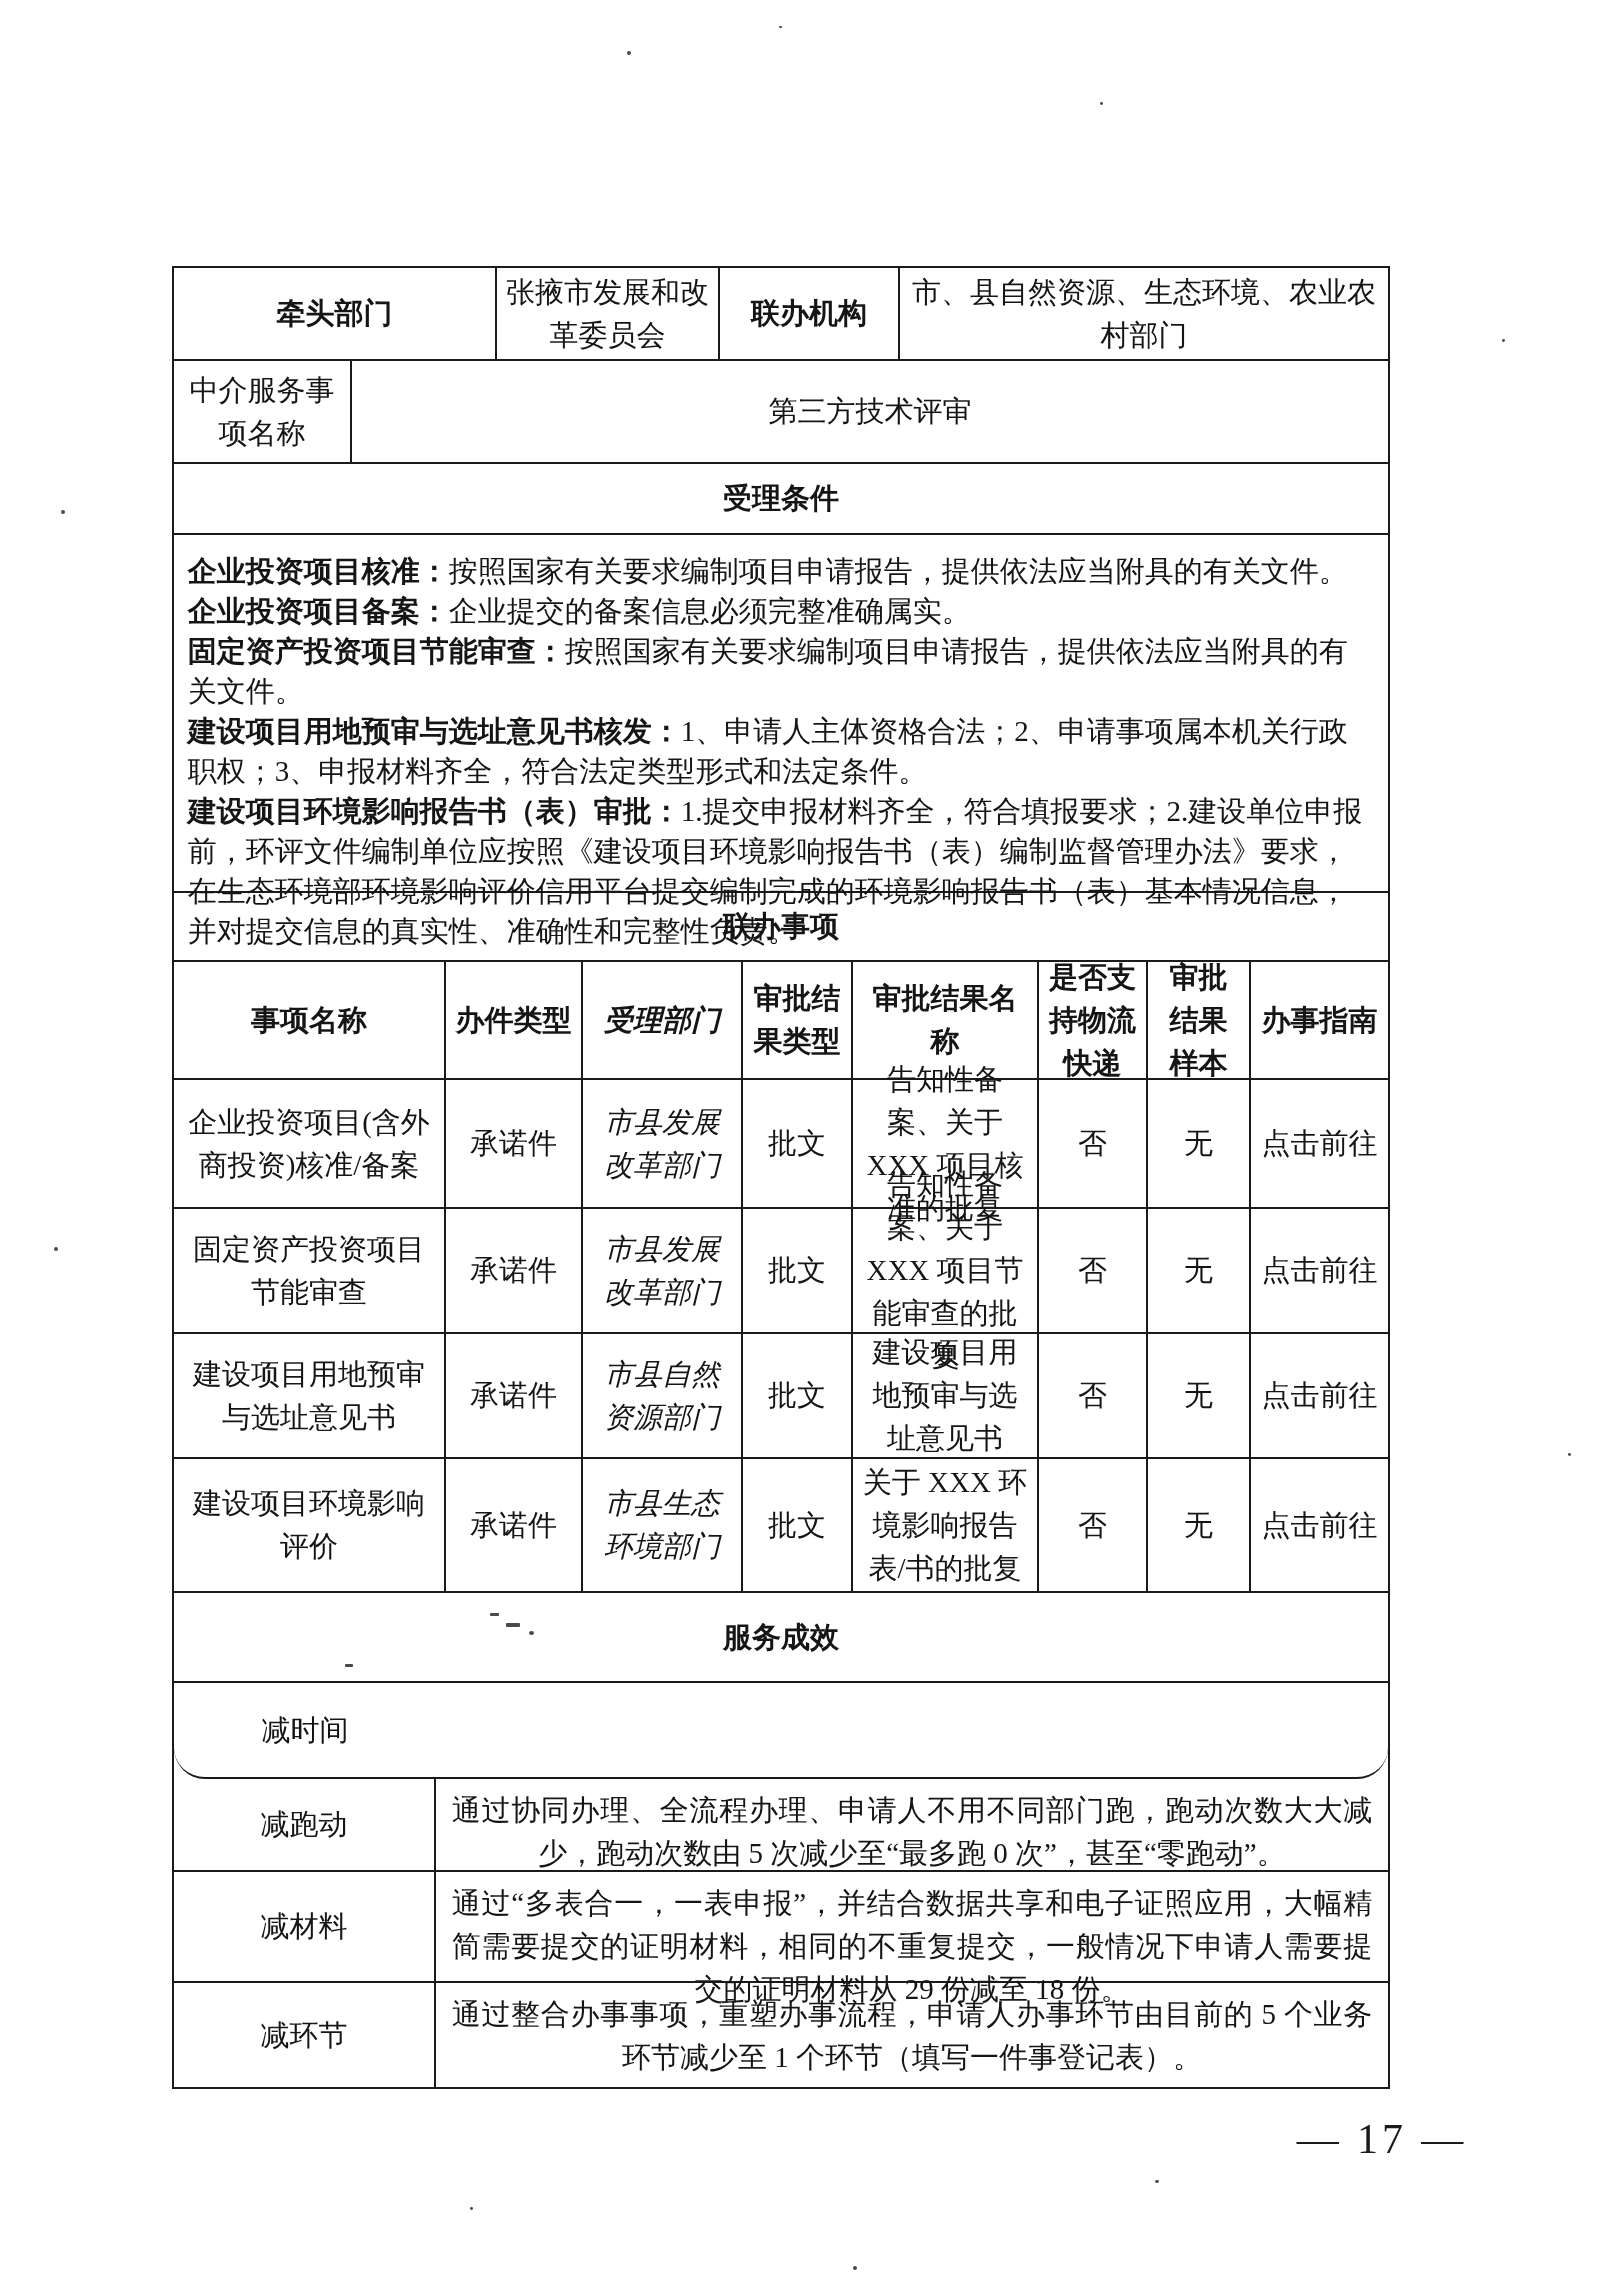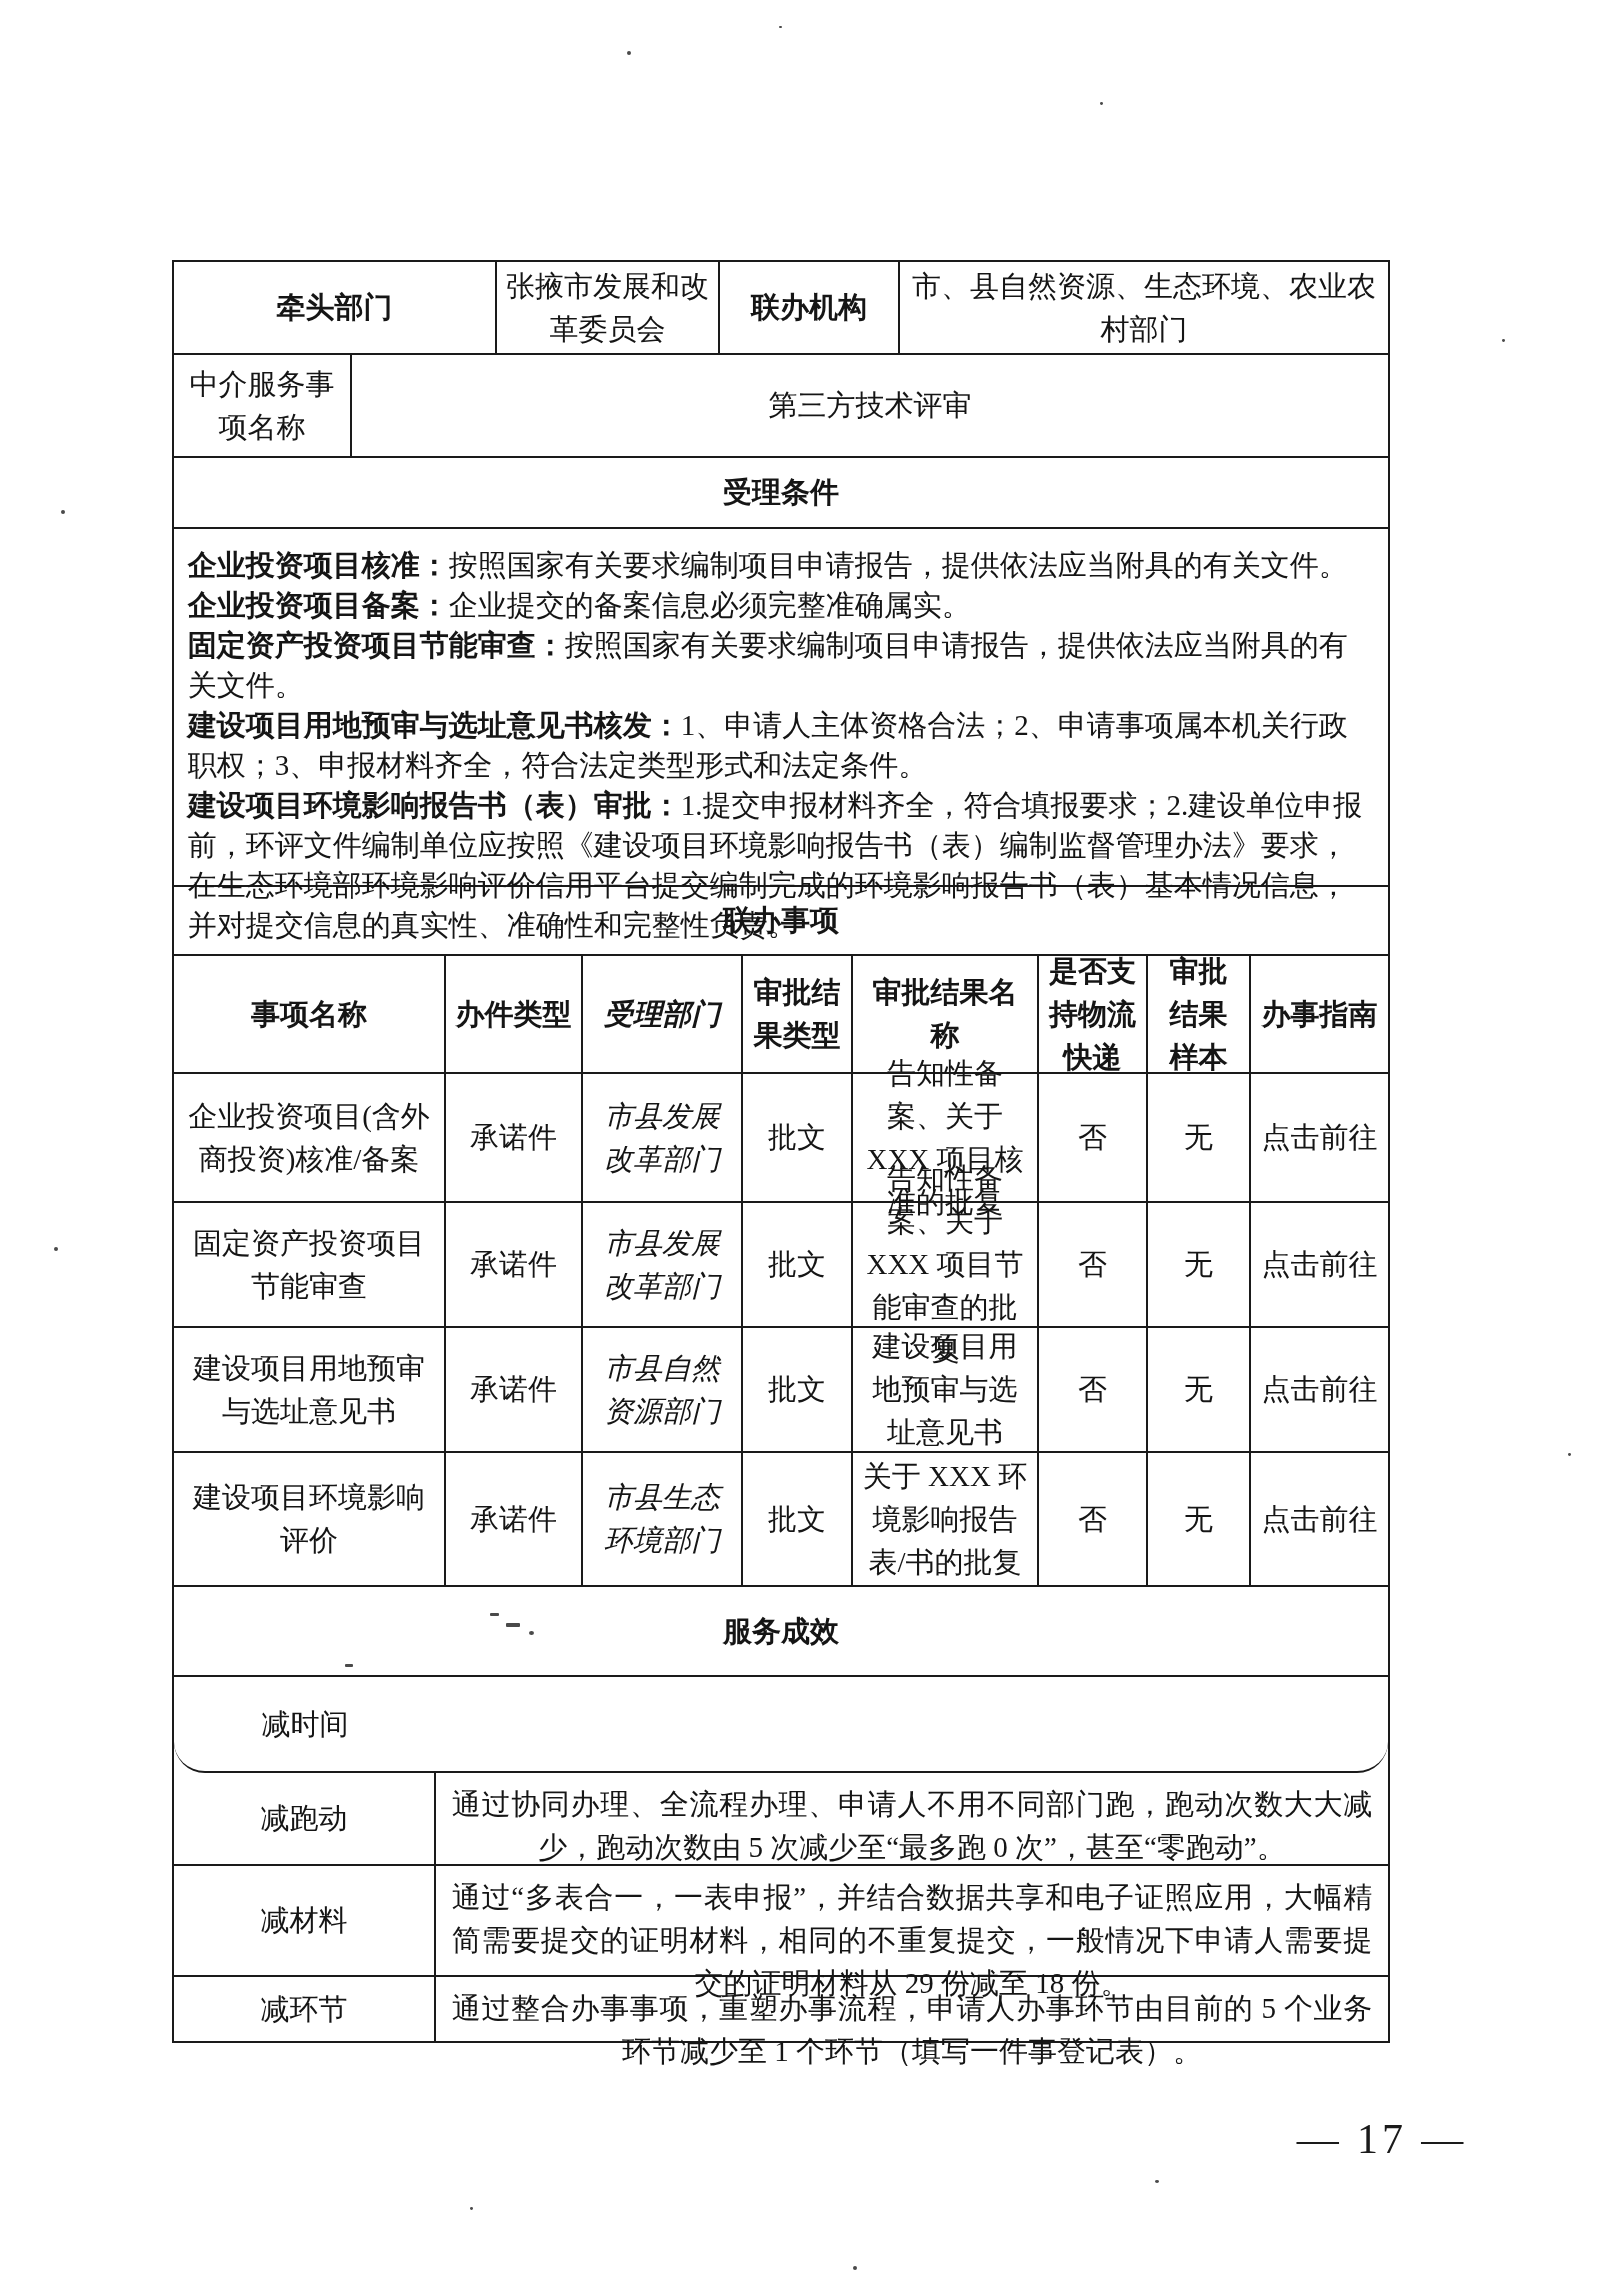--- a/index.html
+++ b/index.html
@@ -2,39 +2,39 @@
 <html><head>
 <meta charset="utf-8">
 <style>
   html,body{margin:0;padding:0;}
   body{
     width:1623px;height:2292px;position:relative;background:#ffffff;
     font-family:"Liberation Serif","DejaVu Serif",serif;color:#151515;
     overflow:hidden;
   }
   .tbl{
-    position:absolute;left:172px;top:260px;width:1218px;
+    position:absolute;left:172px;top:266px;width:1218px;
     border:2.9px solid #1a1a1a;box-sizing:border-box;
   }
   .row{display:flex;border-bottom:2.9px solid #1a1a1a;box-sizing:border-box;align-items:stretch;}
   .row:last-child{border-bottom:none;}
   .cell{
     border-right:2.9px solid #1a1a1a;box-sizing:border-box;
     display:flex;align-items:center;justify-content:center;
     text-align:center;padding:3.9px 7.8px;font-size:29px;line-height:43px;
   }
   .cell:last-child{border-right:none;}
   .grow{flex:1 1 auto;border-radius:16px;}
   .bold{font-weight:bold;}
   
   .h-a{height:93px;}  .h-b{height:103px;} .h-c{height:71px;}
   .h-d{height:358px;} .h-e{height:69px;}  .h-f{height:118px;}
   .h-g1{height:129px;}.h-g2{height:125px;}.h-g3{height:125px;}.h-g4{height:134px;}
   .h-h{height:90px;}  .h-i1{height:96px;border-radius:31px;} .h-i2{height:93px;}
-  .h-i3{height:111px;}.h-i4{height:64px;justify-content:flex-end;}
+  .h-i3{height:111px;}.h-i4{height:104px;justify-content:flex-end;}
   
   .content-cell{
     display:block;text-align:left;padding:15.7px 13.7px 0 13.7px;
     font-size:29px;line-height:40px;
   }
   .content-cell p{margin:0;}
   .content-cell b{font-weight:bold;}
   
   .c1{flex:0 0 272px;} .c2{flex:0 0 137px;} .c3{flex:0 0 160px;font-style:italic;}
   .c4{flex:0 0 110px;} .c5{flex:0 0 186px;} .c6{flex:0 0 109px;}

